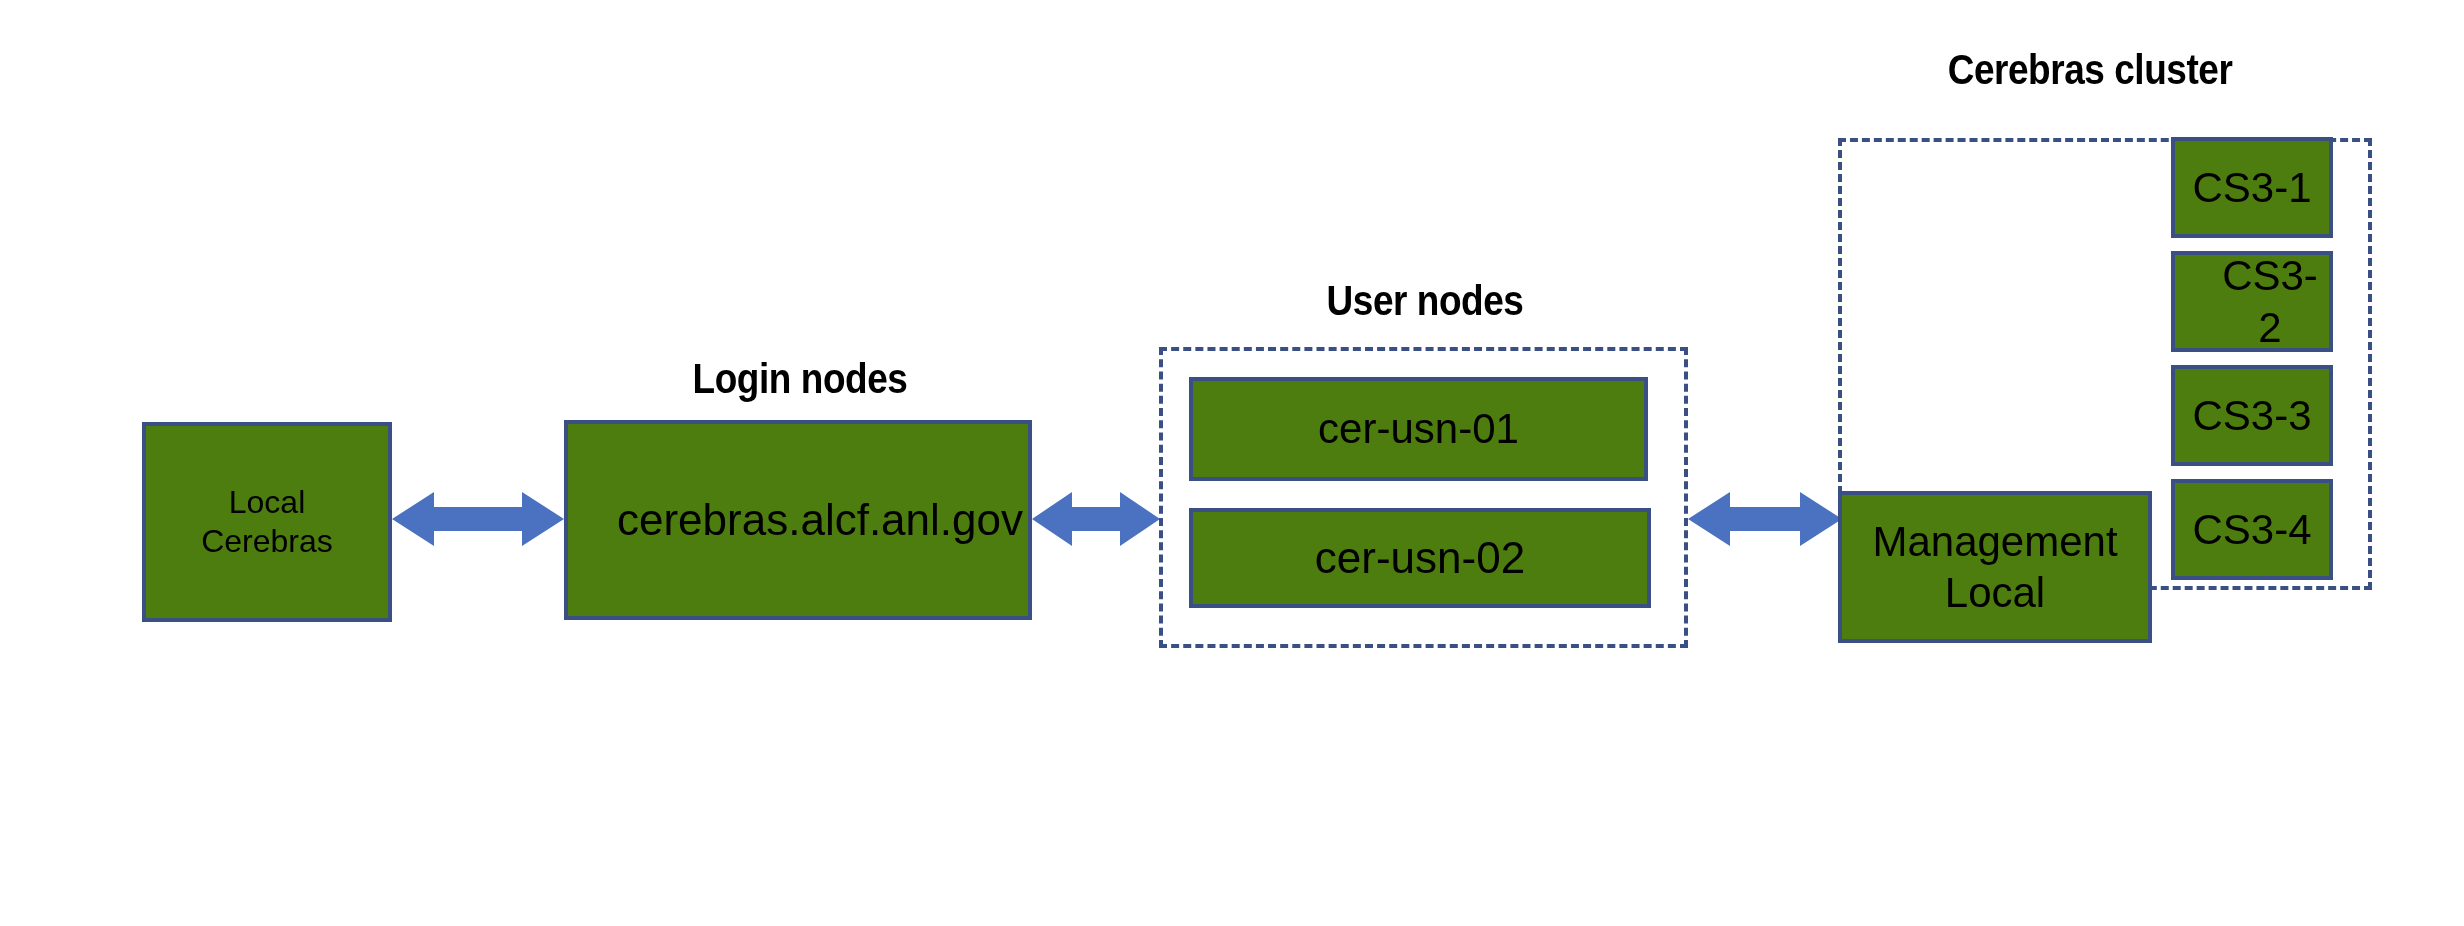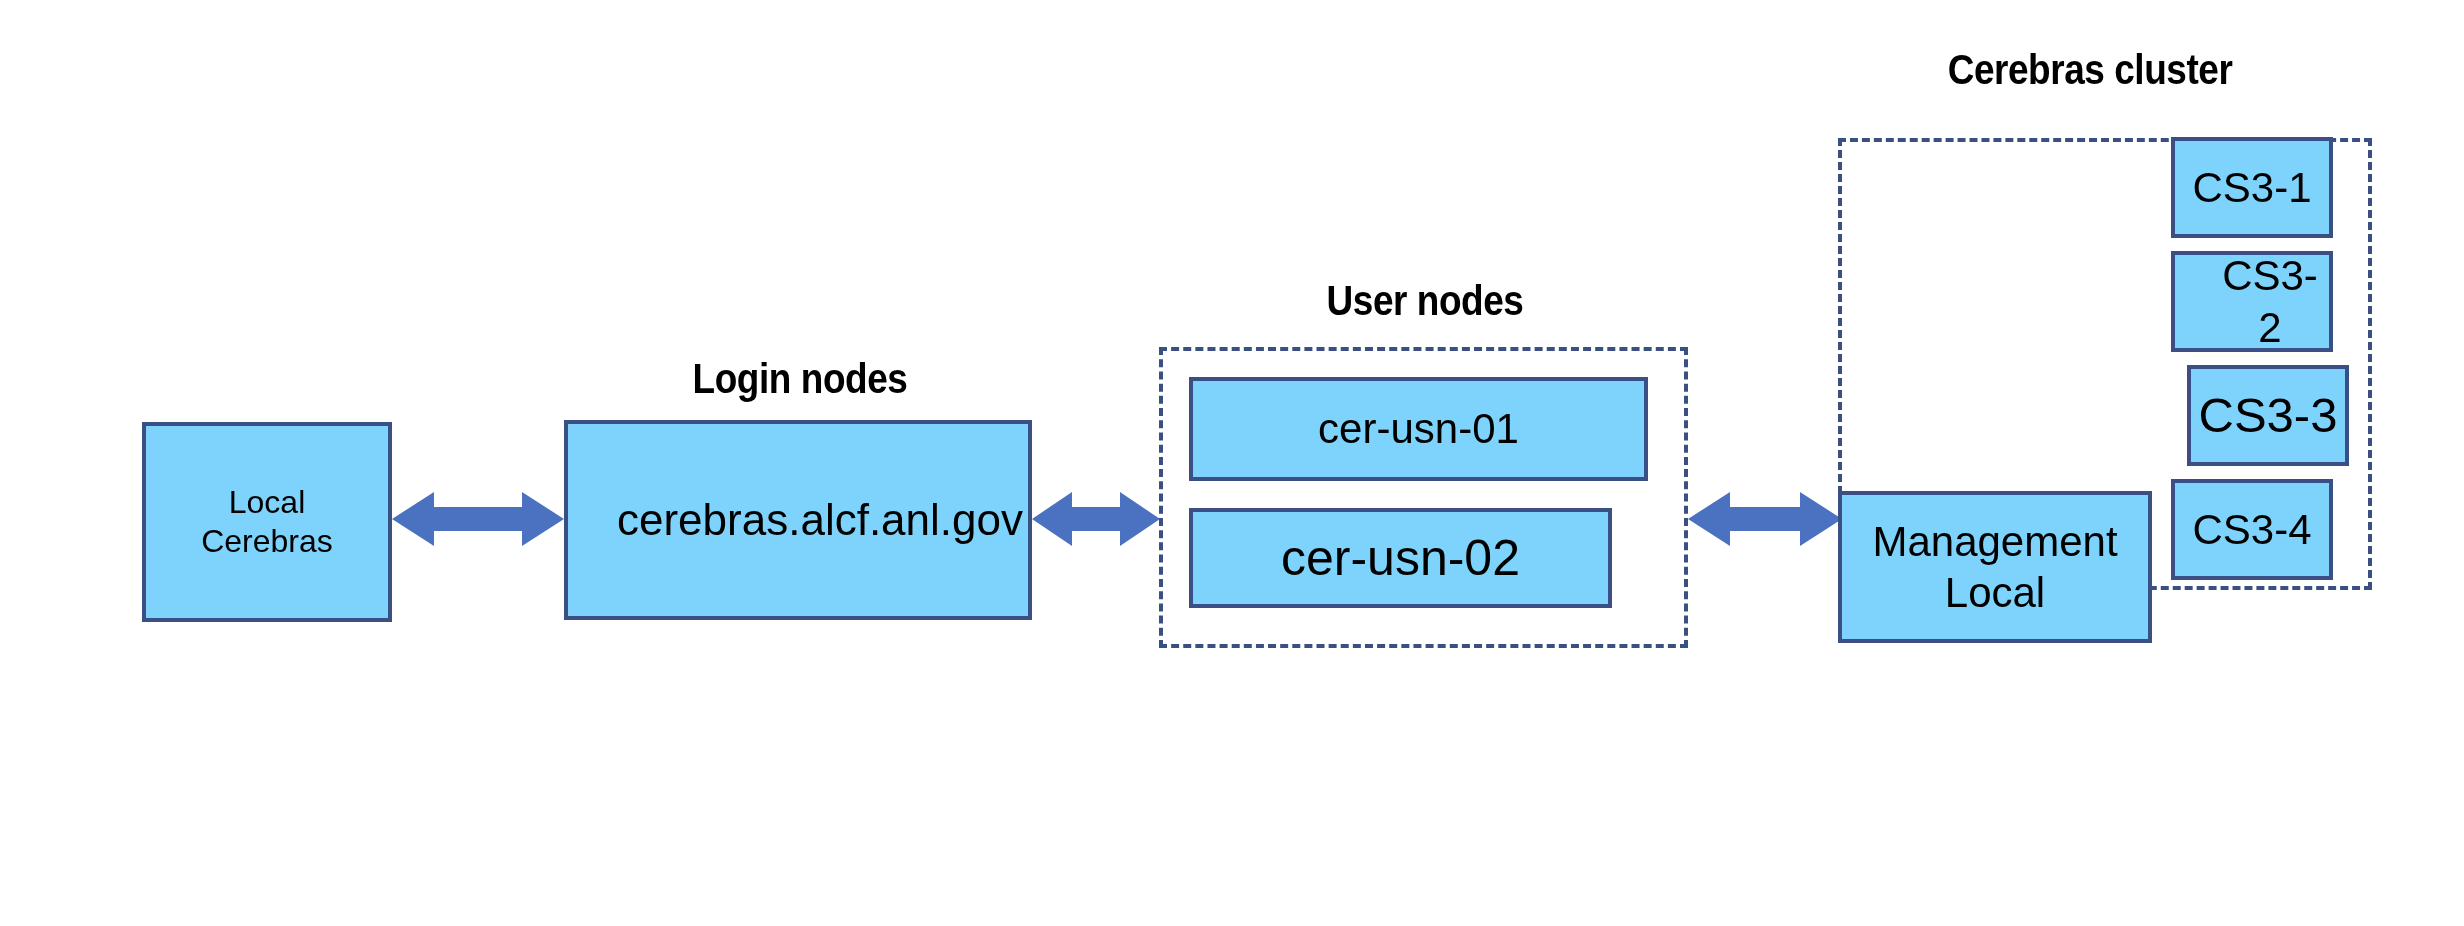--- a/index.html
+++ b/index.html
@@ -14,21 +14,21 @@
     background: #ffffff;
     overflow: hidden;
     font-family: "Liberation Sans", sans-serif;
   }
 
   
   .node-box {
     position: absolute;
     box-sizing: border-box;
     border: 4px solid #3a5085;
-    background: #7dd3fc;
+    background: #4d7c0f;
     display: flex;
     align-items: center;
     justify-content: center;
     text-align: center;
     color: #000000;
     line-height: 1.22;
     font-family: "Liberation Sans", sans-serif;
   }
 
   
@@ -54,26 +54,26 @@
   
   .arrow {
     position: absolute;
   }
   .arrow svg { display: block; }
 
   
   #local-machine      { left: 142px;  top: 422px; width: 250px;  height: 200px;  font-size: 32px; }
   #login-node         { left: 564px;  top: 420px; width: 468px;  height: 200px;  font-size: 44px; padding-left: 44px; }
   #user-node-1        { left: 1189px; top: 377px; width: 459px;  height: 104px;  font-size: 42px; }
-  #user-node-2        { left: 1189px; top: 508px; width: 423px;  height: 100px;  font-size: 50px; }
+  #user-node-2        { left: 1189px; top: 508px; width: 462px;  height: 100px;  font-size: 44px; }
   #management-node    { left: 1838px; top: 451px; width: 314px;  height: 152px;  font-size: 42px; margin-top: 40px; }
 
   #cs3-1              { left: 2171px; top: 137px; width: 162px;  height: 101px;  font-size: 42px; }
   #cs3-2              { left: 2171px; top: 251px; width: 162px;  height: 101px;  font-size: 42px; padding-left: 36px; }
-  #cs3-3              { left: 2171px; top: 365px; width: 162px;  height: 101px;  font-size: 49px; margin-left: 16px; }
+  #cs3-3              { left: 2171px; top: 365px; width: 162px;  height: 101px;  font-size: 42px; }
   #cs3-4              { left: 2171px; top: 479px; width: 162px;  height: 101px;  font-size: 42px; }
 
   #user-nodes-group   { left: 1159px; top: 347px; width: 529px;  height: 301px; }
   #cerebras-group     { left: 1838px; top: 138px; width: 534px;  height: 452px; }
 
   #caption-login      { left: 585px;  top: 355px; width: 430px;  font-size: 42px; }
   #caption-user       { left: 1185px; top: 277px; width: 480px;  font-size: 42px; }
   #caption-cluster    { left: 1870px; top: 46px;  width: 440px;  font-size: 42px; }
 
   #arrow-1            { left: 392px;  top: 488px; }

